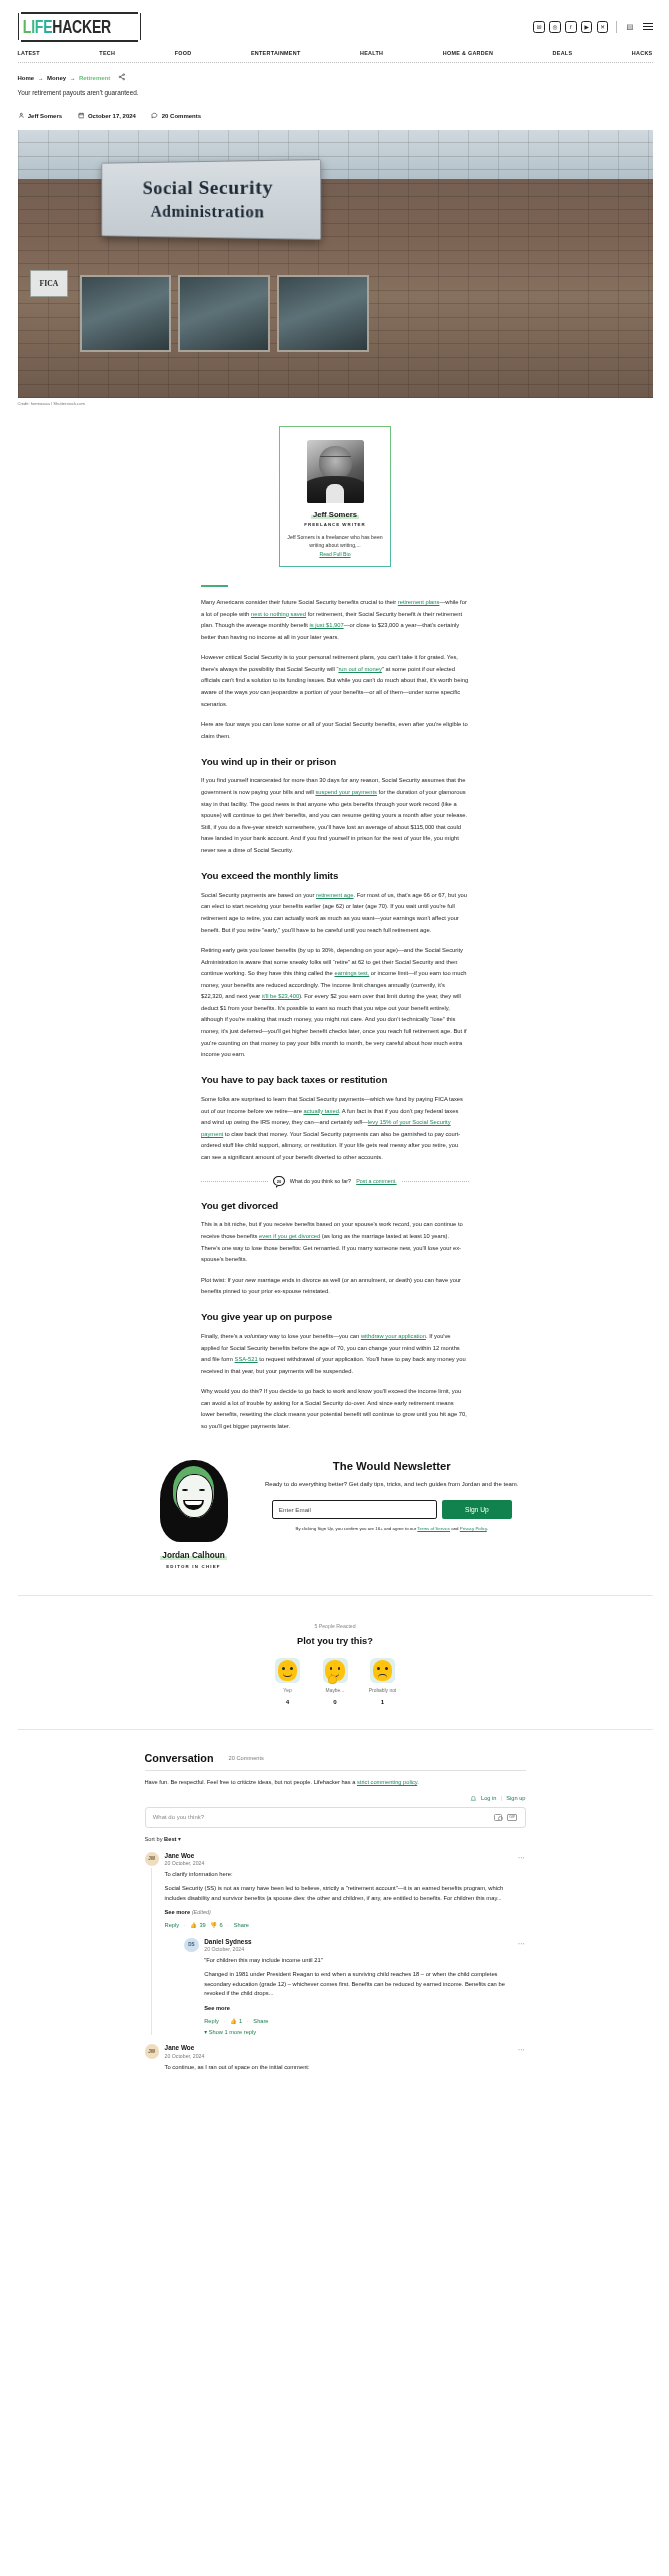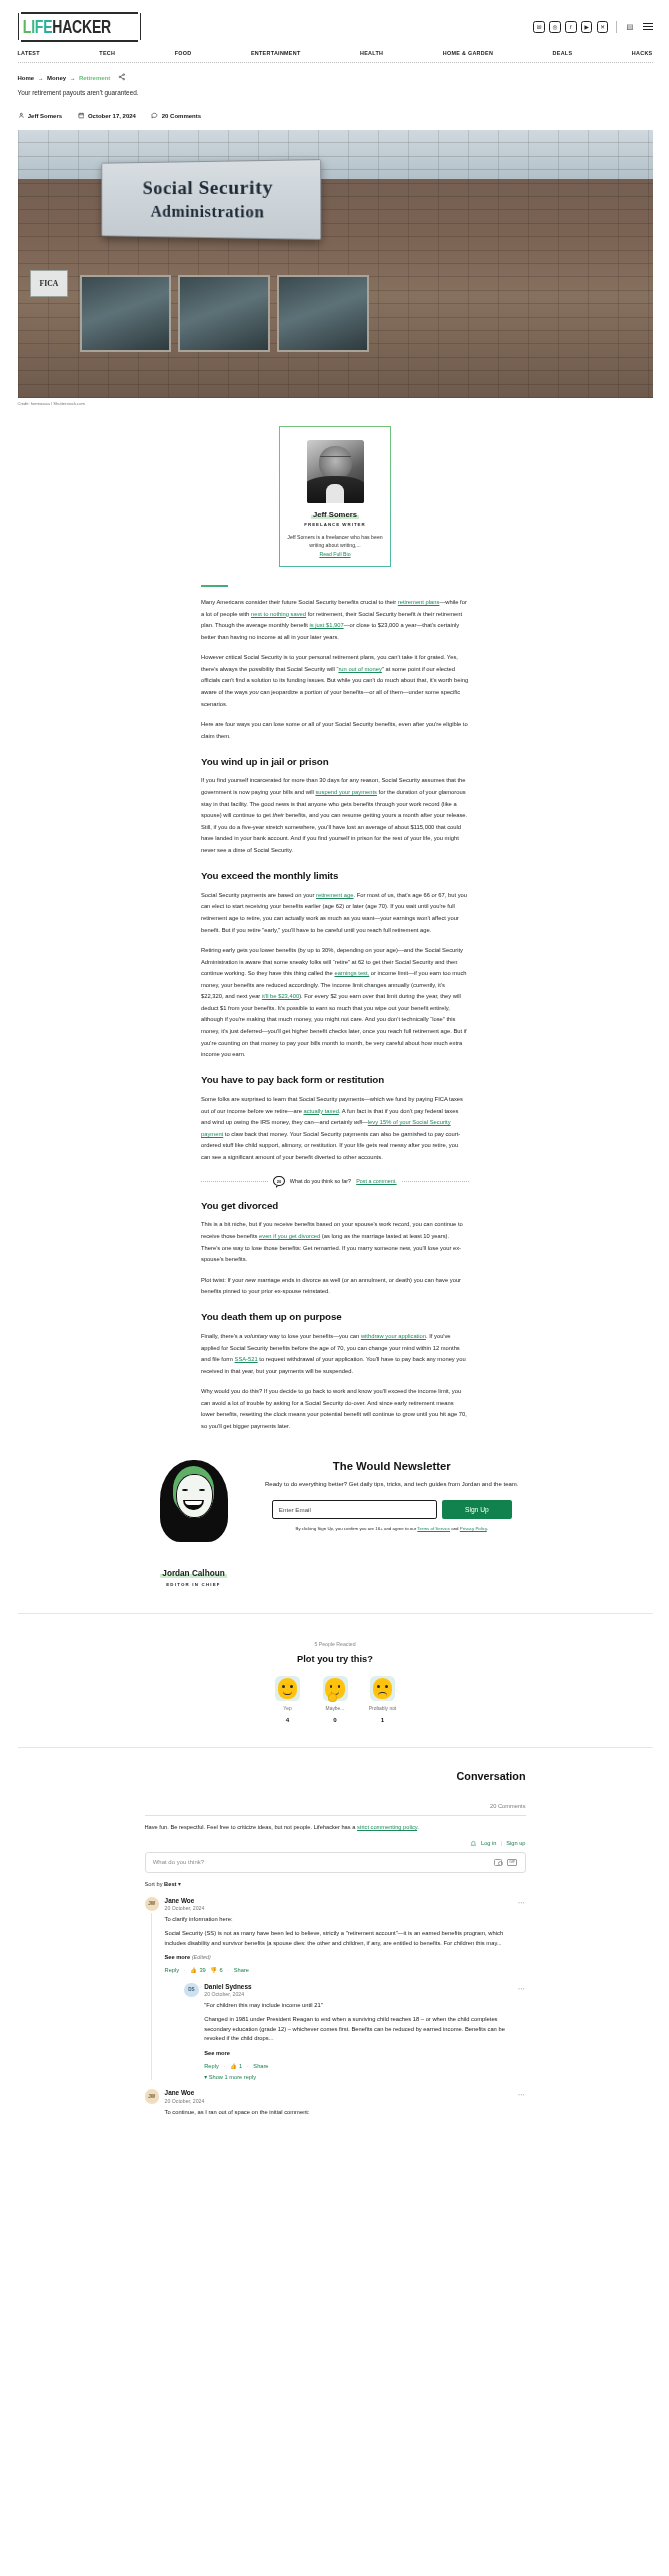--- a/index.html
+++ b/index.html
@@ -240,21 +240,21 @@
   }
   .jc-eye { position:absolute; top: 32px; width: 6.2px; height: 2.6px; background:#0d0d0d; border-radius: 50%; }
   .jc-eye.l { left: 29px; } .jc-eye.r { left: 46px; }
   .jc-smile {
     position:absolute; left: 30px; top: 43px; width: 21.6px; height: 10.3px;
     background:#0d0d0d; border-radius: 0 0 12.4px 12.4px;
   }
   .jc-smile::after { content:""; position:absolute; left:2.1px; top:1px; width:17.5px;height:4.1px;background:#fff;border-radius: 0 0 8.2px 8.2px;}
   .jc-name {
     font-family:"Liberation Sans Narrow","Liberation Sans",sans-serif;
-    font-weight:700; font-size:8.2px; margin-top:22px; display:inline-block;
+    font-weight:700; font-size:8.2px; margin-top:4px; display:inline-block;
     background: linear-gradient(transparent 58%, #cdeccf 58%); padding: 0 2.1px;
   }
   .jc-role { font-size:4.4px; font-weight:700; letter-spacing:1.2px; margin-top:4.1px; }
 
   .nl-col { flex: 1; text-align: center; padding-top: 3.1px; }
   .nl-title {
     font-family:"Liberation Sans Narrow","Liberation Sans",sans-serif;
     font-size: 11.3px; font-weight: 700; color:#141414;
   }
   .nl-sub { font-size: 6px; line-height: 1.7; margin-top: 7.2px; color:#1d1d1d; }
@@ -295,21 +295,21 @@
   .emoji .m { position:absolute; left:5.7px; top:13px; width:8.2px;height:3.6px;
     border-bottom: 1.3px solid #2b2b2b; border-radius: 0 0 5.2px 5.2px;}
   .emoji.frown .m { border-bottom:none; border-top: 1.3px solid #2b2b2b; border-radius: 5.2px 5.2px 0 0; top:14px;}
   .emoji .hand { position:absolute; left:2.6px; bottom:-3.1px; width:8.8px;height:8.8px;background:#ffc20e;
     border:0.8px solid #e0a800; border-radius: 50% 50% 40% 40%; }
   .react-label { font-size: 4.9px; color:#6e6e6e; margin-top: 5.2px; }
   .react-num { font-size: 6.2px; font-weight:700; margin-top: 5.2px; color:#111; }
 
   
   .conv { width: 381px; margin: 0 auto; padding: 11.3px 0 20.6px 0; }
-  .conv-head { display:flex; align-items:flex-end; gap: 21px; flex-direction: column; }
+  .conv-head { display:flex; align-items:center; gap: 15px; }
   .conv-title {
     font-family:"Liberation Sans Narrow","Liberation Sans",sans-serif;
     font-size: 10.8px; font-weight:700; color:#111;
   }
   .conv-count { font-size: 5.7px; color:#7c7c7c; }
   .conv-rule { border-top: 0.5px solid #e0e0e0; margin: 5.2px 0 7.2px 0; }
   .conv-policy { font-size: 5.7px; color:#1c1c1c; line-height: 1.7; }
   .conv-policy a { color:#1b8a5a; text-decoration: underline; }
   .conv-auth {
     display:flex; align-items:center; justify-content:flex-end; gap: 4.1px;
@@ -482,43 +482,43 @@
 
   <div class="body-wrap">
     <div class="green-rule"></div>
 
     <p><span>Many Americans consider their future Social Security benefits crucial to their </span><a href="#">retirement plans</a><span>—while for a lot of people with </span><a href="#">next to nothing saved</a><span> for retirement, their Social Security benefit </span><em>is</em><span> their retirement plan. Though the average monthly benefit </span><a href="#">is just $1,907</a><span>—or close to $23,000 a year—that's certainly better than having no income at all in your later years.</span></p>
 
     <p><span>However critical Social Security is to your personal retirement plans, you can't take it for grated. Yes, there's always the possibility that Social Security will “</span><a href="#">run out of money</a><span>” at some point if our elected officials can't find a solution to its funding issues. But while you can't do much about that, it's worth being aware of the ways </span><em>you</em><span> can jeopardize a portion of your benefits—or all of them—under some specific scenarios.</span></p>
 
     <p>Here are four ways you can lose some or all of your Social Security benefits, even after you're eligible to claim them.</p>
 
-    <h2>You wind up in jail or prison</h2>
+    <h2>You wind up in their or prison</h2>
     <p><span>If you find yourself incarcerated for more than 30 days for any reason, Social Security assumes that the government is now paying your bills and will </span><a href="#">suspend your payments</a><span> for the duration of your glamorous stay in that facility. The good news is that anyone who gets benefits through your work record (like a spouse) will continue to get </span><em>their</em><span> benefits, and you can resume getting yours a month after your release. Still, if you do a five-year stretch somewhere, you'll have lost an average of about $115,000 that could have landed in your bank account. And if you find yourself in prison for the rest of your life, you might never see a dime of Social Security.</span></p>
 
     <h2>You exceed the monthly limits</h2>
     <p><span>Social Security payments are based on your </span><a href="#">retirement age</a><span>. For most of us, that's age 66 or 67, but you can elect to start receiving your benefits earlier (age 62) or later (age 70). If you wait until you're full retirement age to retire, you can actually work as much as you want—your earnings won't affect your benefit. But if you retire "early," you'll have to be careful until you reach full retirement age.</span></p>
     <p><span>Retiring early gets you lower benefits (by up to 30%, depending on your age)—and the Social Security Administration is aware that some sneaky folks will “retire” at 62 to get their Social Security and then continue working. So they have this thing called the </span><a href="#">earnings test,</a><span> or income limit—if you earn too much money, your benefits are reduced accordingly. The income limit changes annually (currently, it's $22,320, and next year </span><a href="#">it'll be $23,400</a><span>). For every $2 you earn over that limit during the year, they will deduct $1 from your benefits. It's possible to earn so much that you wipe out your benefit entirely, although if you're making that much money, you might not care. And you don't technically “lose” this money, it's just deferred—you'll get higher benefit checks later, once you reach full retirement age. But if you're counting on that money to pay your bills month to month, be very careful about how much extra income you earn.</span></p>
 
-    <h2>You have to pay back form or restitution</h2>
+    <h2>You have to pay back taxes or restitution</h2>
     <p><span>Some folks are surprised to learn that Social Security payments—which we fund by paying FICA taxes out of our income before we retire—are </span><a href="#">actually taxed</a><span>. A fun fact is that if you don't pay federal taxes and wind up owing the IRS money, they can—and certainly </span><em>will</em><span>—</span><a href="#">levy 15% of your Social Security payment</a><span> to claw back that money. Your Social Security payments can also be garnished to pay court-ordered stuff like child support, alimony, or restitution. If your life gets real messy after you retire, you can see a significant amount of your benefit diverted to other accounts.</span></p>
 
     <div class="comment-cta">
       <span class="line"></span>
       <span class="cc-bubble">20</span>
       <span>What do you think so far?</span>
       <a href="#">Post a comment.</a>
       <span class="line"></span>
     </div>
 
     <h2>You get divorced</h2>
     <p><span>This is a bit niche, but if you receive benefits based on your spouse's work record, you can continue to receive those benefits </span><a href="#">even if you get divorced</a><span> (as long as the marriage lasted at least 10 years). There's one way to lose those benefits: Get remarried. If you marry someone new, you'll lose your ex-spouse's benefits.</span></p>
     <p><span>Plot twist: If your </span><em>new</em><span> marriage ends in divorce as well (or an annulment, or death) you can have your benefits pinned to your prior ex-spouse reinstated.</span></p>
 
-    <h2>You death them up on purpose</h2>
+    <h2>You give year up on purpose</h2>
     <p><span>Finally, there's a </span><em>voluntary</em><span> way to lose your benefits—you can </span><a href="#">withdraw your application</a><span>. If you've applied for Social Security benefits before the age of 70, you can change your mind within 12 months and file form </span><a href="#">SSA-521</a><span> to request withdrawal of your application. You'll have to pay back any money you received in that year, but your payments will be suspended.</span></p>
     <p>Why would you do this? If you decide to go back to work and know you'll exceed the income limit, you can avoid a lot of trouble by asking for a Social Security do-over. And since early retirement means lower benefits, resetting the clock means your potential benefit will continue to grow until you hit age 70, so you'll get bigger payments later.</p>
   </div>
 
   <div class="newsletter">
     <div class="jc-col">
       <div class="jc-portrait">
         <div class="jc-hair"></div>
           <div class="jc-hair-green"></div>
           <div class="jc-face"></div>

